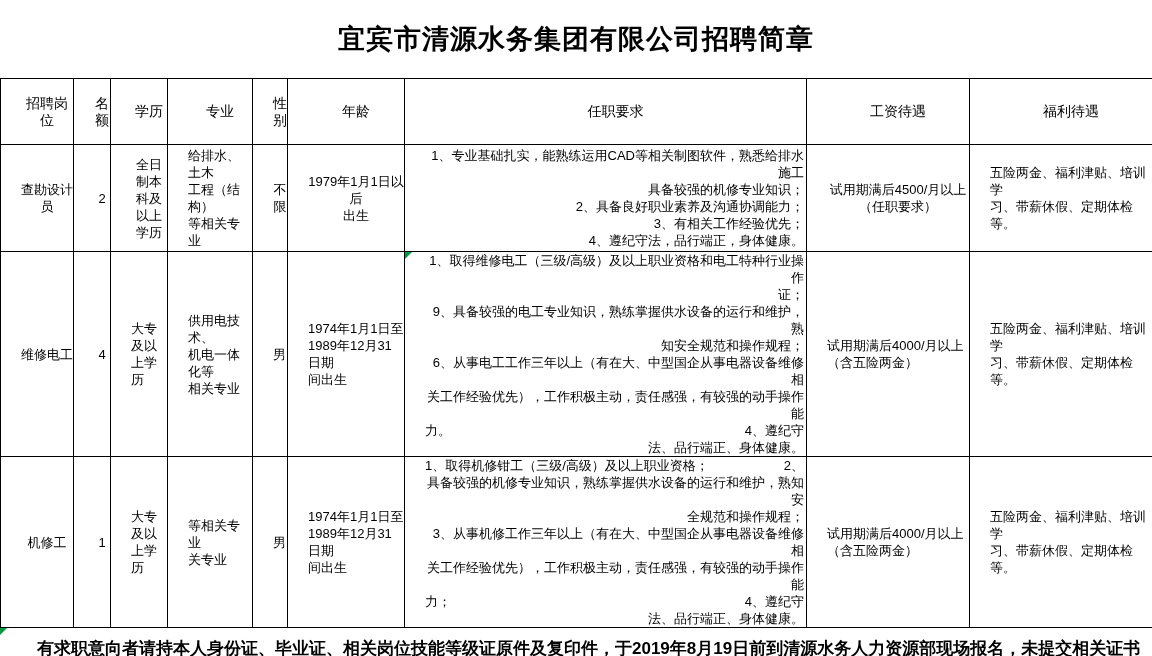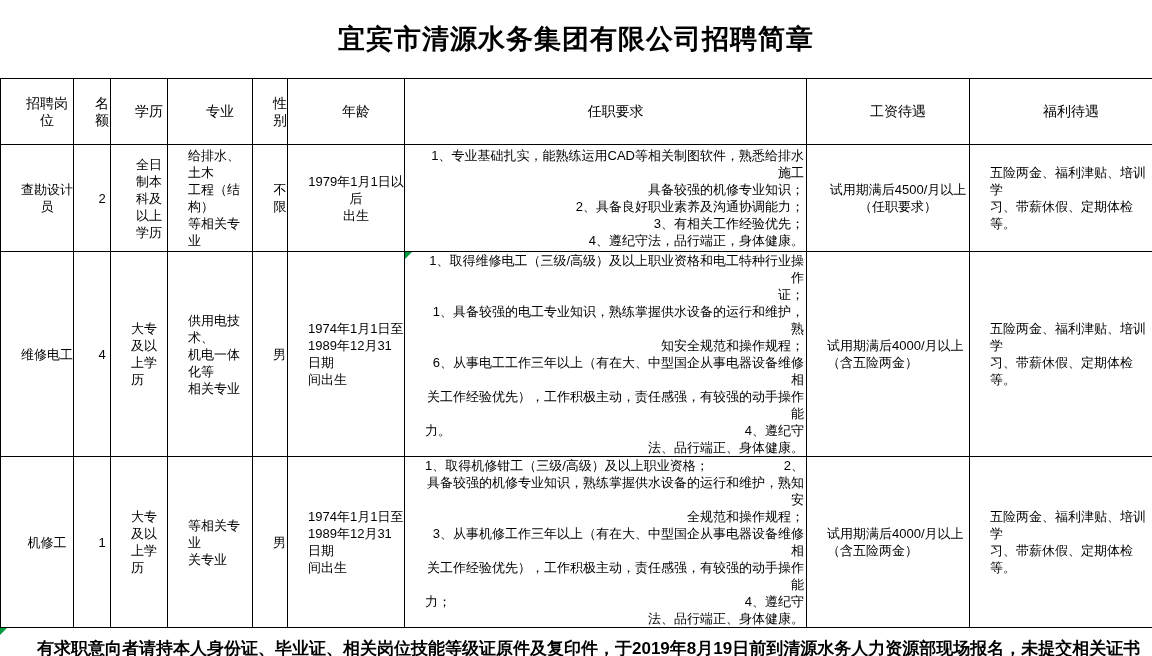--- a/index.html
+++ b/index.html
@@ -111,21 +111,21 @@
 机电一体化等
 相关专业</td>
       <td class="l">男</td>
       <td class="l pre">1974年1月1日至
 1989年12月31日期
 间出生</td>
       <td class="req">
         <span class="corner-flag" style="border-top-color: rgb(0, 154, 62);"></span>
       <div class="req-line">1、取得维修电工（三级/高级）及以上职业资格和电工特种行业操作</div>
           <div class="req-line">证；</div>
-          <div class="req-line">1、具备较强的电工专业知识，熟练掌握供水设备的运行和维护，熟</div>
+          <div class="req-line">9、具备较强的电工专业知识，熟练掌握供水设备的运行和维护，熟</div>
           <div class="req-line">知安全规范和操作规程；</div>
           <div class="req-line">6、从事电工工作三年以上（有在大、中型国企从事电器设备维修相</div>
           <div class="req-line">关工作经验优先），工作积极主动，责任感强，有较强的动手操作能</div>
           <div class="req-line req-spread">
             <span>力。</span>
             <span>4、遵纪守</span>
           </div>
           <div class="req-line">法、品行端正、身体健康。</div>
         </td>
       <td class="l pre">试用期满后4000/月以上

